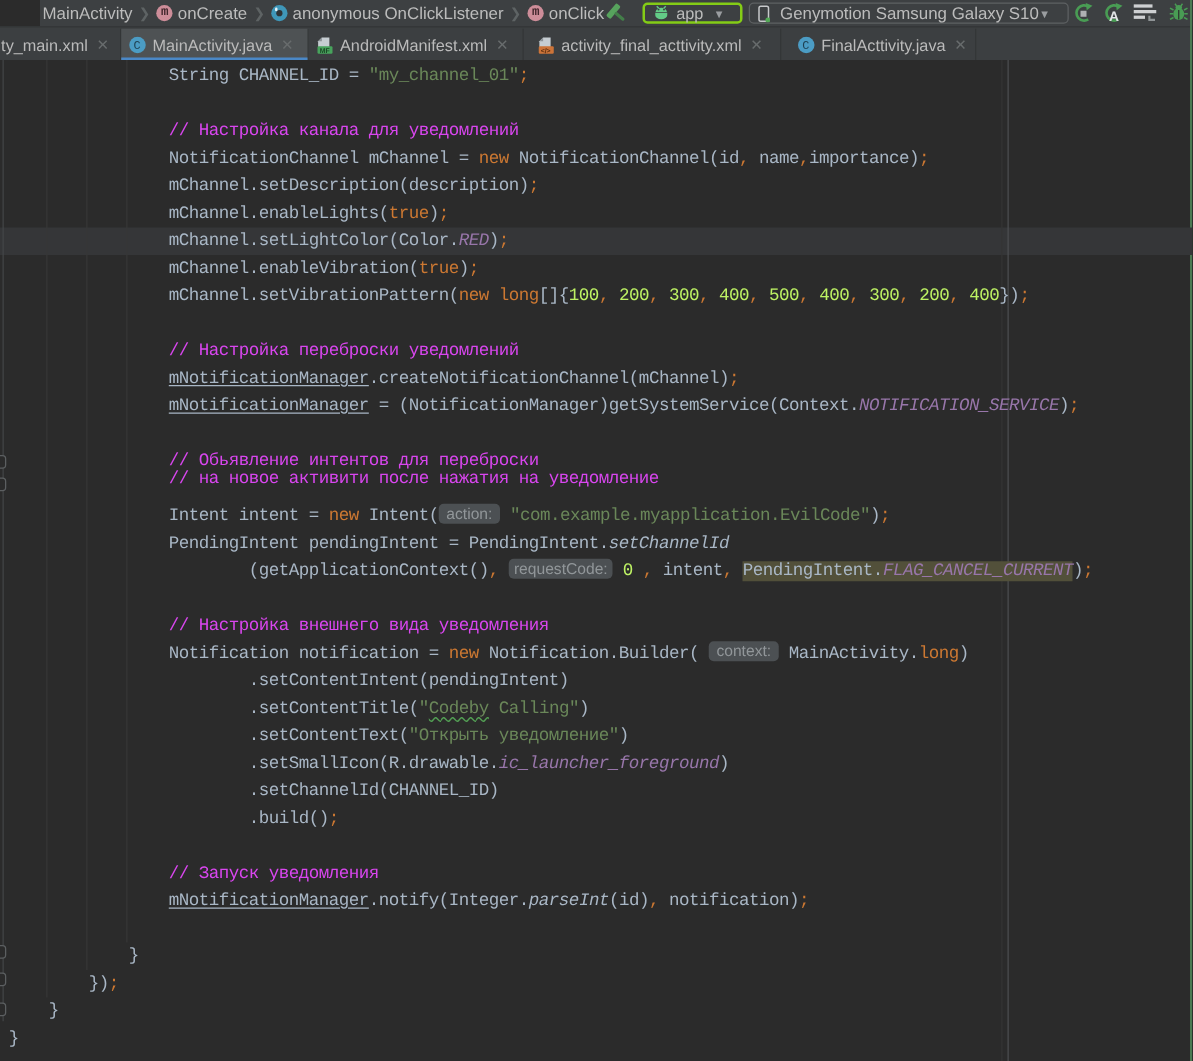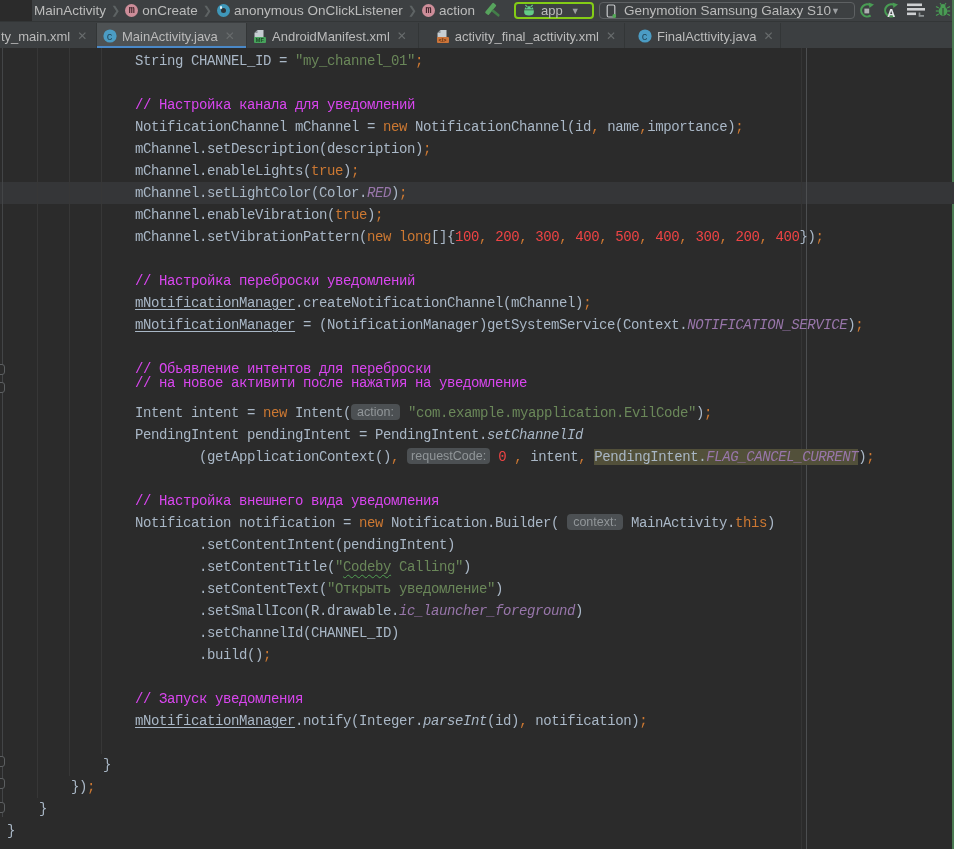--- a/index.html
+++ b/index.html
@@ -19,21 +19,21 @@
 .tabsel:after{content:"";position:absolute;left:0;right:0;bottom:0;height:3px;background:#4a88c7;}
 .ticon{margin-right:5px;flex:0 0 auto;}
 .editor{position:absolute;left:0;top:48px;width:954px;height:801px;background:#2b2b2b;}
 .vline{position:absolute;top:0;bottom:0;width:1px;z-index:2;}
 .caretrow{position:absolute;left:0;top:134px;width:954px;height:22px;background:#353638;z-index:1;}
 .code{position:absolute;left:7px;top:0;width:947px;z-index:3;font-family:"Liberation Mono",monospace;font-size:14px;letter-spacing:-0.40px;color:#a9b7c6;}
 .ln{position:absolute;left:0;height:22px;line-height:22px;white-space:pre;}
 .k{color:#cc7832;}
 .s{color:#6a8759;}
 .c{color:#d946ef;}
-.n{color:#ef4444;}
+.n{color:#bef264;}
 .f{color:#9876aa;font-style:italic;}
 .it{font-style:italic;}
 .u{text-decoration:underline;text-underline-offset:2px;}
 .typo{text-decoration:underline wavy #52a053 1px;text-underline-offset:3px;}
 .chip{display:inline-block;background:#4c5053;color:#919699;font-family:"Liberation Sans",sans-serif;font-size:12.5px;letter-spacing:0;border-radius:4px;padding:0 6px;height:16px;line-height:16px;vertical-align:1px;}
 .hl{background:#52503a;}
 .fold{position:absolute;z-index:4;left:-5px;width:10px;height:11px;border:1px solid #5c5f61;border-radius:3px;background:#2b2b2b;box-sizing:border-box;}
 .grstrip{position:absolute;right:0;top:0;width:2.5px;height:849px;background:#4b7a52;}
 </style>
 </head>
@@ -43,21 +43,21 @@
 <div class="crumbs">
 <span>MainActivity</span>
         <span class="sep">❯</span>
 <span class="cicon micon">m</span>
         <span>onCreate</span>
         <span class="sep">❯</span>
 <span class="cicon anonicon"></span>
         <span>anonymous OnClickListener</span>
         <span class="sep">❯</span>
 <span class="cicon micon">m</span>
-        <span>action</span>
+        <span>onClick</span>
 </div>
 <svg style="position:absolute;left:450px;top:1px" width="22" height="20" viewBox="0 0 22 20">
         <g transform="rotate(-50 10 9)">
           <rect x="3.5" y="5" width="13" height="4.6" rx="1.2" fill="#57a35d"></rect>
           <rect x="8.7" y="9" width="2.6" height="9.5" rx="1.2" fill="#437e49"></rect>
         </g>
       </svg>
 <div style="position:absolute;left:482px;top:2px;width:80px;height:17px;border:2px solid #84cc16;border-radius:4px;box-sizing:border-box;display:flex;align-items:center;padding-left:5px;color:#bcbcbc;font-size:13px;">
 <svg width="16" height="13" viewBox="0 0 16 13" style="margin-right:4px">
           <path d="M3.4 5.5 A4.8 4.6 0 0 1 12.6 5.5 Z" fill="#63cc87"></path>
@@ -131,21 +131,21 @@
 <div class="tab" style="left:247px;width:172px;">
 <svg class="ticon" width="14" height="15" viewBox="0 0 14 15">
           <path d="M4.5 1 h6 v8 h-9 v-5 Z" fill="#c6cdd2"></path>
           <path d="M4.5 1 v3 h-3 Z" fill="#8c9297"></path>
           <rect x="1" y="8" width="12" height="6" rx="1" fill="#47a35c"></rect>
           <text x="2.8" y="13" font-size="5.5" font-weight="bold" fill="#1d4627" font-family="Liberation Sans">MF</text>
         </svg>
 <span>AndroidManifest.xml</span>
         <span class="x">✕</span>
       </div>
-<div class="tab" style="left:419px;width:206px;padding-left:11px;justify-content:flex-end;">
+<div class="tab" style="left:419px;width:206px;padding-left:11px;">
 <svg class="ticon" width="14" height="15" viewBox="0 0 14 15">
           <path d="M4.5 1 h6 v8 h-9 v-5 Z" fill="#c6cdd2"></path>
           <path d="M4.5 1 v3 h-3 Z" fill="#8c9297"></path>
           <rect x="1" y="8" width="12" height="6" rx="1" fill="#cc7439"></rect>
           <text x="2.5" y="13" font-size="5.5" font-weight="bold" fill="#5a2d0e" font-family="Liberation Sans">&lt;/&gt;</text>
         </svg>
 <span>activity_final_acttivity.xml</span>
         <span class="x">✕</span>
       </div>
 <div class="tab" style="left:625px;width:156px;padding-left:13px;">
@@ -176,21 +176,21 @@
 <div class="ln" style="top:178px">                mChannel.setVibrationPattern(<span class="k">new long</span>[]{<span class="n">100</span><span class="k">,</span> <span class="n">200</span><span class="k">,</span> <span class="n">300</span><span class="k">,</span> <span class="n">400</span><span class="k">,</span> <span class="n">500</span><span class="k">,</span> <span class="n">400</span><span class="k">,</span> <span class="n">300</span><span class="k">,</span> <span class="n">200</span><span class="k">,</span> <span class="n">400</span>})<span class="k">;</span></div>
 <div class="ln" style="top:222px"><span class="c">                // Настройка переброски уведомлений</span></div>
 <div class="ln" style="top:244px">                <span class="u">mNotificationManager</span>.createNotificationChannel(mChannel)<span class="k">;</span></div>
 <div class="ln" style="top:266px">                <span class="u">mNotificationManager</span> = (NotificationManager)getSystemService(Context.<span class="f">NOTIFICATION_SERVICE</span>)<span class="k">;</span></div>
 <div class="ln" style="top:310px"><span class="c">                // Обьявление интентов для переброски</span></div>
 <div class="ln" style="top:324px"><span class="c">                // на новое активити после нажатия на уведомление</span></div>
 <div class="ln" style="top:354px">                Intent intent = <span class="k">new</span> Intent(<span class="chip">action:</span> <span class="s">"com.example.myapplication.EvilCode"</span>)<span class="k">;</span></div>
 <div class="ln" style="top:376px">                PendingIntent pendingIntent = PendingIntent.<span class="it">setChannelId</span></div>
 <div class="ln" style="top:398px">                        (getApplicationContext()<span class="k">,</span> <span class="chip" style="padding:0 4px">requestCode:</span> <span class="n">0</span> <span class="k">,</span> intent<span class="k">,</span> <span class="hl">PendingIntent.<span class="f">FLAG_CANCEL_CURRENT</span></span>)<span class="k">;</span></div>
 <div class="ln" style="top:442px"><span class="c">                // Настройка внешнего вида уведомления</span></div>
-<div class="ln" style="top:464px">                Notification notification = <span class="k">new</span> Notification.Builder( <span class="chip">context:</span> MainActivity.<span class="k">this</span>)</div>
+<div class="ln" style="top:464px">                Notification notification = <span class="k">new</span> Notification.Builder( <span class="chip">context:</span> MainActivity.<span class="k">long</span>)</div>
 <div class="ln" style="top:486px">                        .setContentIntent(pendingIntent)</div>
 <div class="ln" style="top:508px">                        .setContentTitle(<span class="s">"<span class="typo">Codeby</span> Calling"</span>)</div>
 <div class="ln" style="top:530px">                        .setContentText(<span class="s">"Открыть уведомление"</span>)</div>
 <div class="ln" style="top:552px">                        .setSmallIcon(R.drawable.<span class="f">ic_launcher_foreground</span>)</div>
 <div class="ln" style="top:574px">                        .setChannelId(CHANNEL_ID)</div>
 <div class="ln" style="top:596px">                        .build()<span class="k">;</span></div>
 <div class="ln" style="top:640px"><span class="c">                // Запуск уведомления</span></div>
 <div class="ln" style="top:662px">                <span class="u">mNotificationManager</span>.notify(Integer.<span class="it">parseInt</span>(id)<span class="k">,</span> notification)<span class="k">;</span></div>
 <div class="ln" style="top:706px">            }</div>
 <div class="ln" style="top:728px">        })<span class="k">;</span></div>

